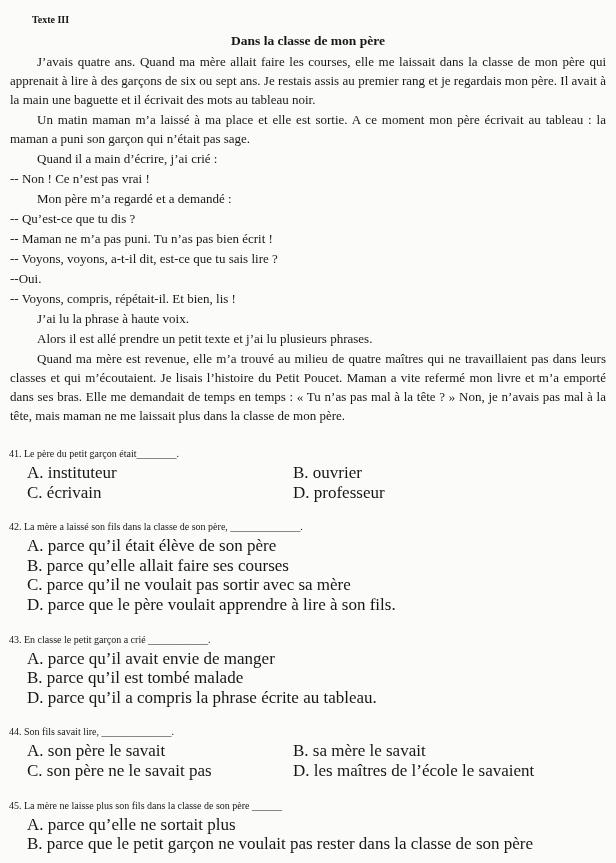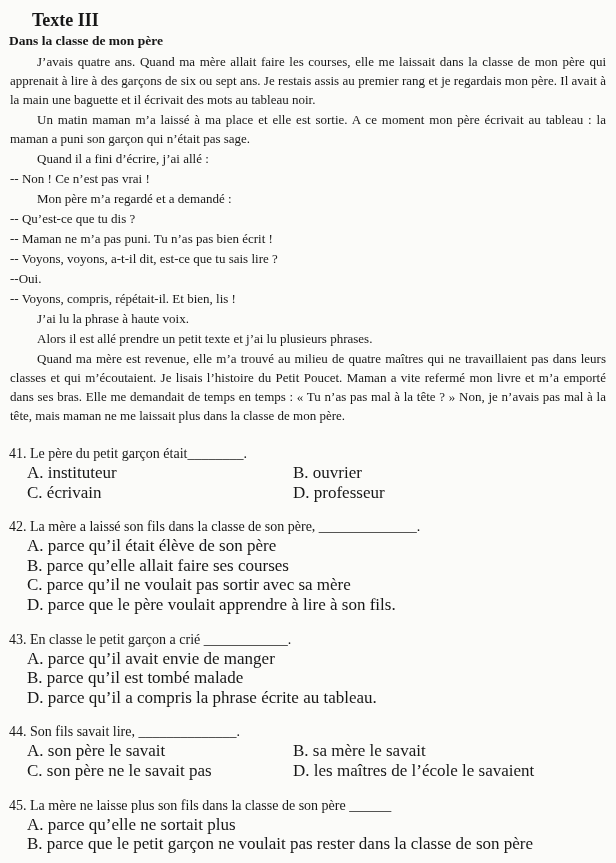--- a/index.html
+++ b/index.html
@@ -16,42 +16,43 @@
     -webkit-font-smoothing: antialiased;
   }
   .page {
     box-sizing: border-box;
     width: 616px;
     height: 863px;
     padding: 11px 9px 0 9px;
   }
   .section-label {
     font-weight: bold;
-    font-size: 18px;
+    font-size: 10px;
     line-height: 18px;
     margin-left: 23px;
   }
   .title {
     font-weight: bold;
     font-size: 13.5px;
     line-height: 18px;
+    text-align: center;
     margin: 3px 0 2px 0;
   }
   .passage p {
     margin: 1px;
     font-size: 13px;
     line-height: 19px;
     text-align: justify;
   }
   .passage p.ind { text-indent: 27px; }
   .questions { margin-top: 19px; }
   .question { margin-top: 15px; }
   .question:first-child { margin-top: 0; }
   .stem {
-    font-size: 14px;
+    font-size: 10px;
     line-height: 19px;
   }
   .options { padding-left: 18px; }
   .option {
     font-size: 17px;
     line-height: 19.6px;
     white-space: nowrap;
   }
   .two-col {
     display: grid;
@@ -62,21 +63,21 @@
 <body>
 
 <div class="page">
 
   <div class="section-label">Texte III</div>
   <div class="title">Dans la classe de mon père</div>
 
   <div class="passage">
     <p class="ind">J’avais quatre ans. Quand ma mère allait faire les courses, elle me laissait dans la classe de mon père qui apprenait à lire à des garçons de six ou sept ans. Je restais assis au premier rang et je regardais mon père. Il avait à la main une baguette et il écrivait des mots au tableau noir.</p>
     <p class="ind">Un matin maman m’a laissé à ma place et elle est sortie. A ce moment mon père écrivait au tableau : la maman a puni son garçon qui n’était pas sage.</p>
-    <p class="ind">Quand il a fini d’écrire, j’ai allé :</p>
+    <p class="ind">Quand il a main d’écrire, j’ai crié :</p>
     <p>-- Non ! Ce n’est pas vrai !</p>
     <p class="ind">Mon père m’a regardé et a demandé :</p>
     <p>-- Qu’est-ce que tu dis ?</p>
     <p>-- Maman ne m’a pas puni. Tu n’as pas bien écrit !</p>
     <p>-- Voyons, voyons, a-t-il dit, est-ce que tu sais lire ?</p>
     <p>--Oui.</p>
     <p>-- Voyons, compris, répétait-il. Et bien, lis !</p>
     <p class="ind">J’ai lu la phrase à haute voix.</p>
     <p class="ind">Alors il est allé prendre un petit texte et j’ai lu plusieurs phrases.</p>
     <p class="ind">Quand ma mère est revenue, elle m’a trouvé au milieu de quatre maîtres qui ne travaillaient pas dans leurs classes et qui m’écoutaient. Je lisais l’histoire du Petit Poucet. Maman a vite refermé mon livre et m’a emporté dans ses bras. Elle me demandait de temps en temps : « Tu n’as pas mal à la tête ? » Non, je n’avais pas mal à la tête, mais maman ne me laissait plus dans la classe de mon père.</p>

